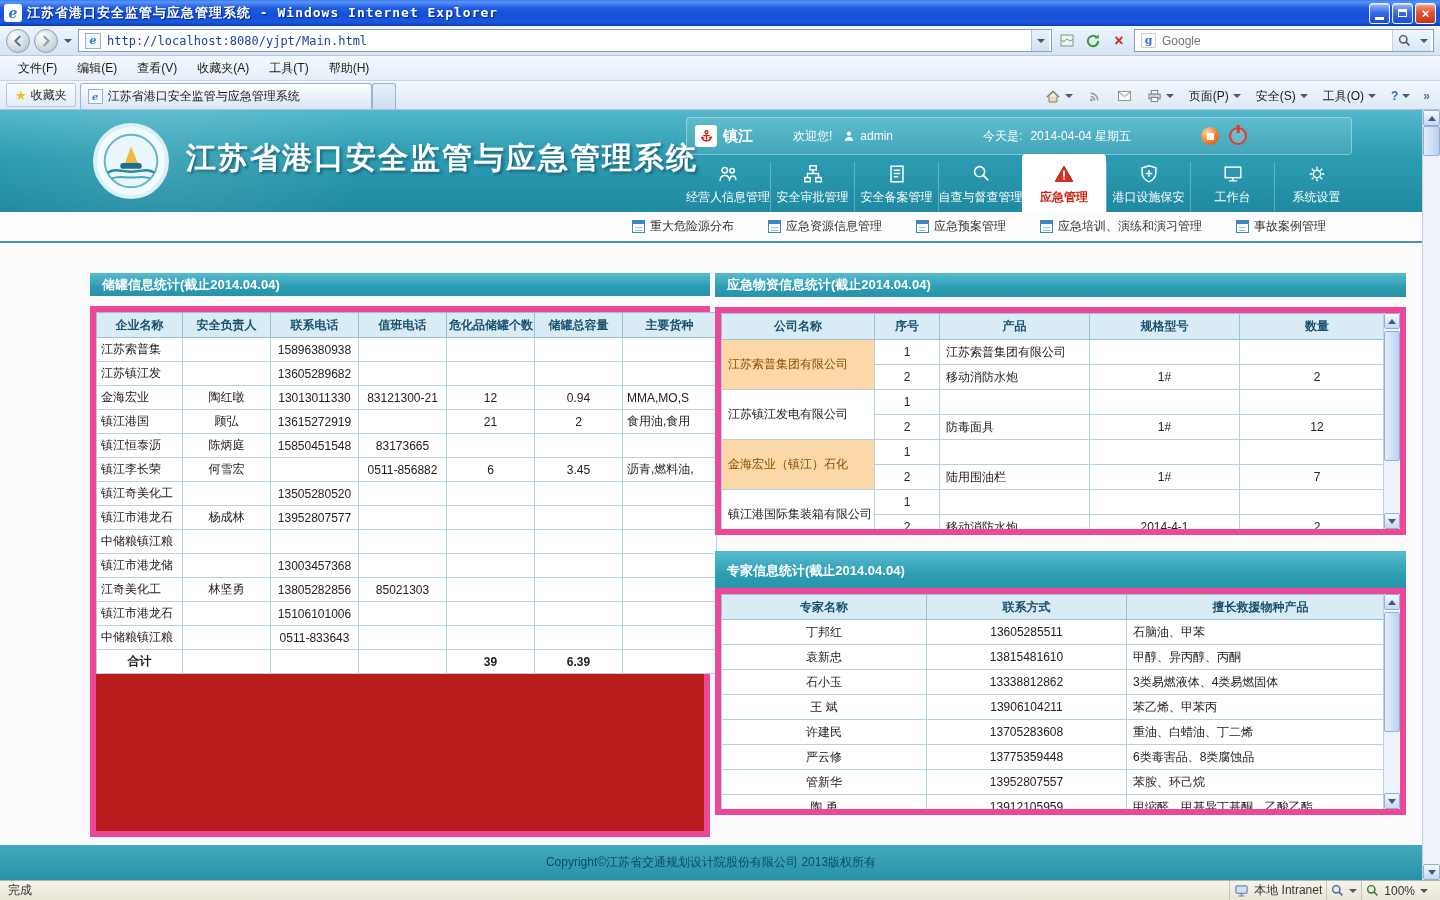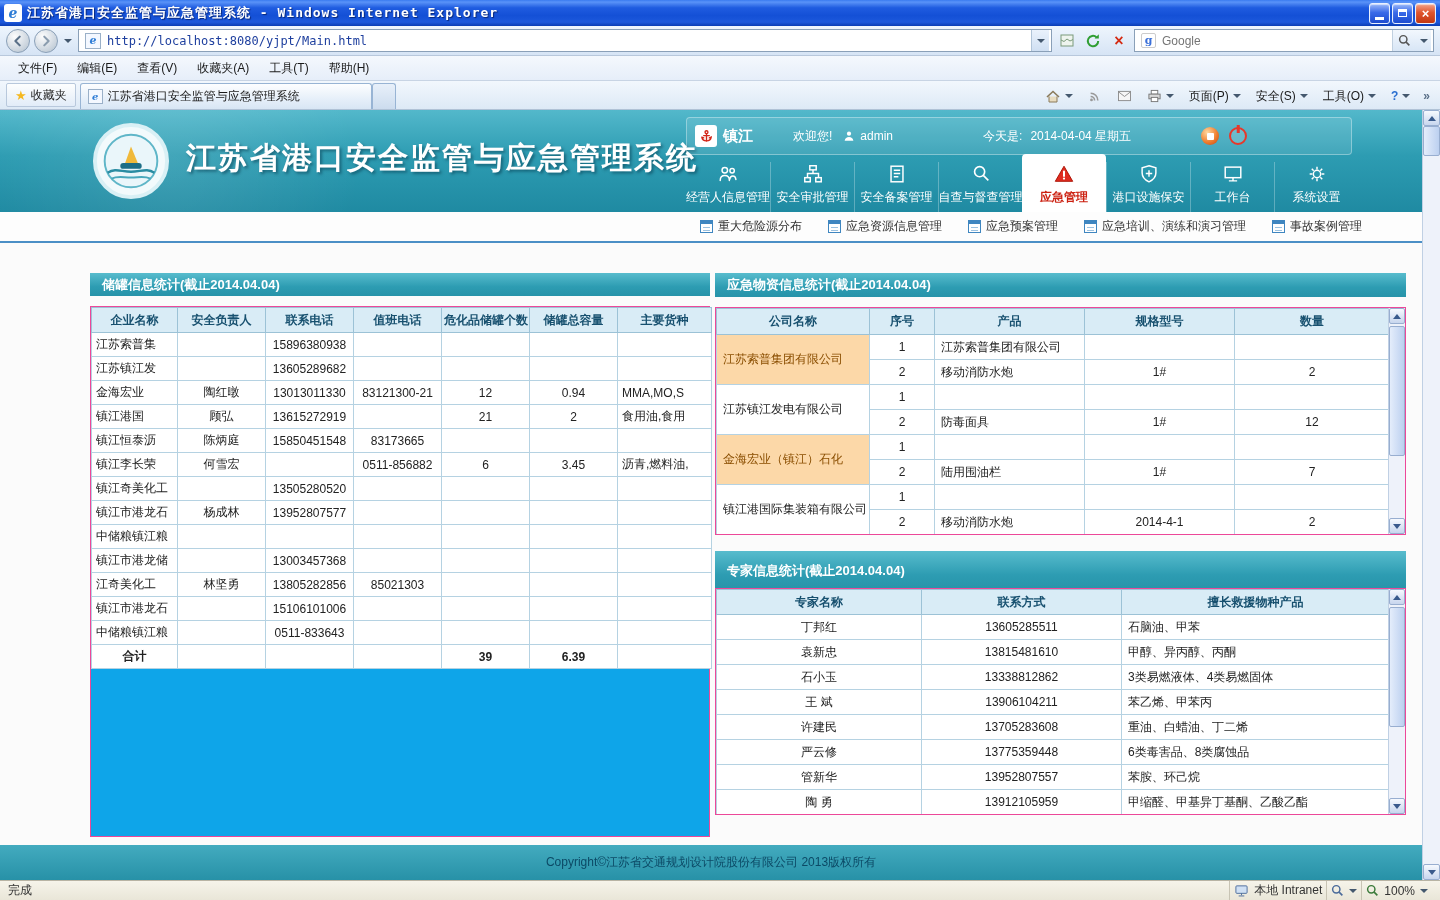--- a/index.html
+++ b/index.html
@@ -98,35 +98,35 @@
   .nav-item{width:84px;height:50px;display:flex;flex-direction:column;align-items:center;justify-content:flex-end;
      gap:4px;padding-bottom:6px;color:#fff;cursor:pointer;}
   .nav-item + .nav-item{border-left:1px solid rgba(255,255,255,.28);}
   .nav-item svg{width:22px;height:22px;}
   .nav-item .nav-label{font-size:12px;white-space:nowrap;text-align:right;}
   .nav-item.active{background:#fff;border-radius:4px 4px 0 0;height:58px;color:#cc2212;border-left:none;}
   .nav-item.active .nav-label{font-weight:bold;}
 
   
   .subnav{height:31px;flex:0 0 31px;background:#fdfdfd;border-bottom:2px solid #4b8fc6;
-     display:flex;justify-content:flex-end;gap:26px;padding-right:60px;}
+     display:flex;justify-content:flex-end;gap:34px;padding-right:96px;}
   .subnav-item{display:flex;align-items:center;gap:5px;color:#333;cursor:pointer;}
   .sub-ico{width:13px;height:13px;border:1px solid #3f86c0;background:#fff;position:relative;}
   .sub-ico::before{content:"";position:absolute;left:0;top:0;right:0;height:3px;background:#3f86c0;}
   .sub-ico::after{content:"";position:absolute;left:2px;top:6px;right:2px;height:1px;background:#9cc2e0;box-shadow:0 3px 0 #9cc2e0;}
 
   
   .content{position:relative;flex:1;background:#fbfbfb;}
   .sec-title{position:absolute;color:#fff;font-weight:bold;font-size:13px;display:flex;align-items:center;padding-left:12px;
      background:linear-gradient(180deg,#58bccd,#2d9cb2 60%,#2793a9);}
   #tank-title{left:90px;top:30px;width:620px;height:23px;}
   #sup-title{left:715px;top:30px;width:691px;height:24px;}
   #exp-title{left:715px;top:308px;width:691px;height:40px;}
 
-  .tablebox{position:absolute;background:#0ea5e9;border:1px solid #ec4899;}
+  .tablebox{position:absolute;background:#b91c1c;border:6px solid #ec4899;}
   #tank-box{left:90px;top:63px;width:620px;height:531px;}
   #sup-box{left:715px;top:64px;width:691px;height:228px;display:flex;}
   #exp-box{left:715px;top:345px;width:691px;height:227px;display:flex;}
   .twrap{flex:1;overflow:hidden;}
 
   table.grid{border-collapse:collapse;table-layout:fixed;width:100%;font-size:12px;}
   .grid th{background:#d9ecf6;color:#17506f;font-weight:bold;border:1px solid #9cc2d6;height:25px;
      white-space:nowrap;overflow:hidden;padding:0 2px;}
   .grid td{border:1px solid #b5d2e2;height:24px;padding:0 4px;text-align:center;background:#fff;
      white-space:nowrap;overflow:hidden;color:#222;}

